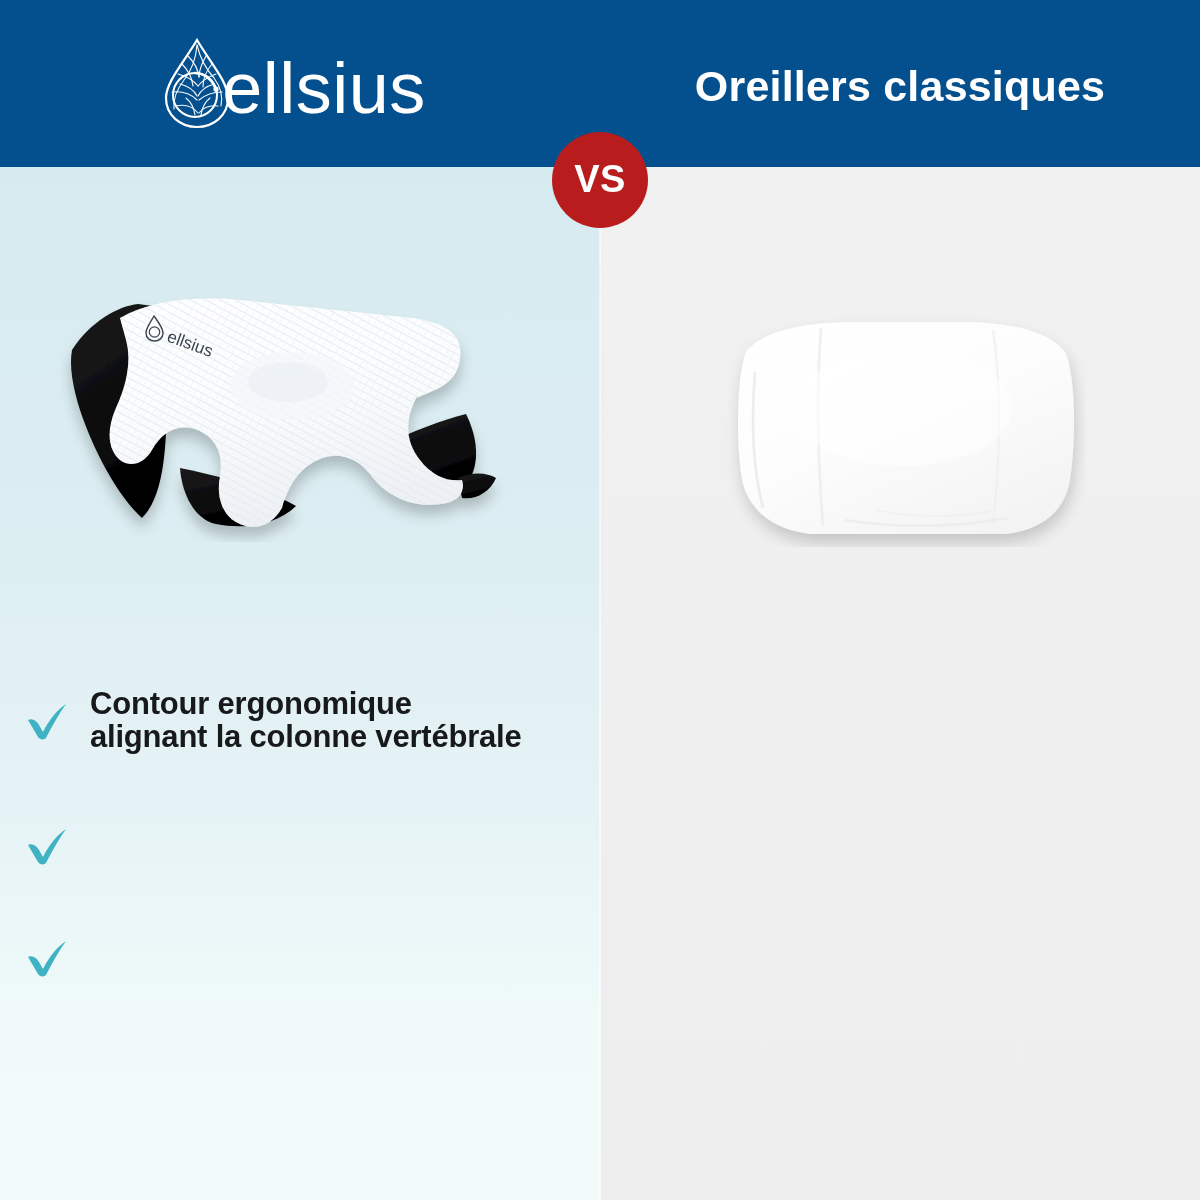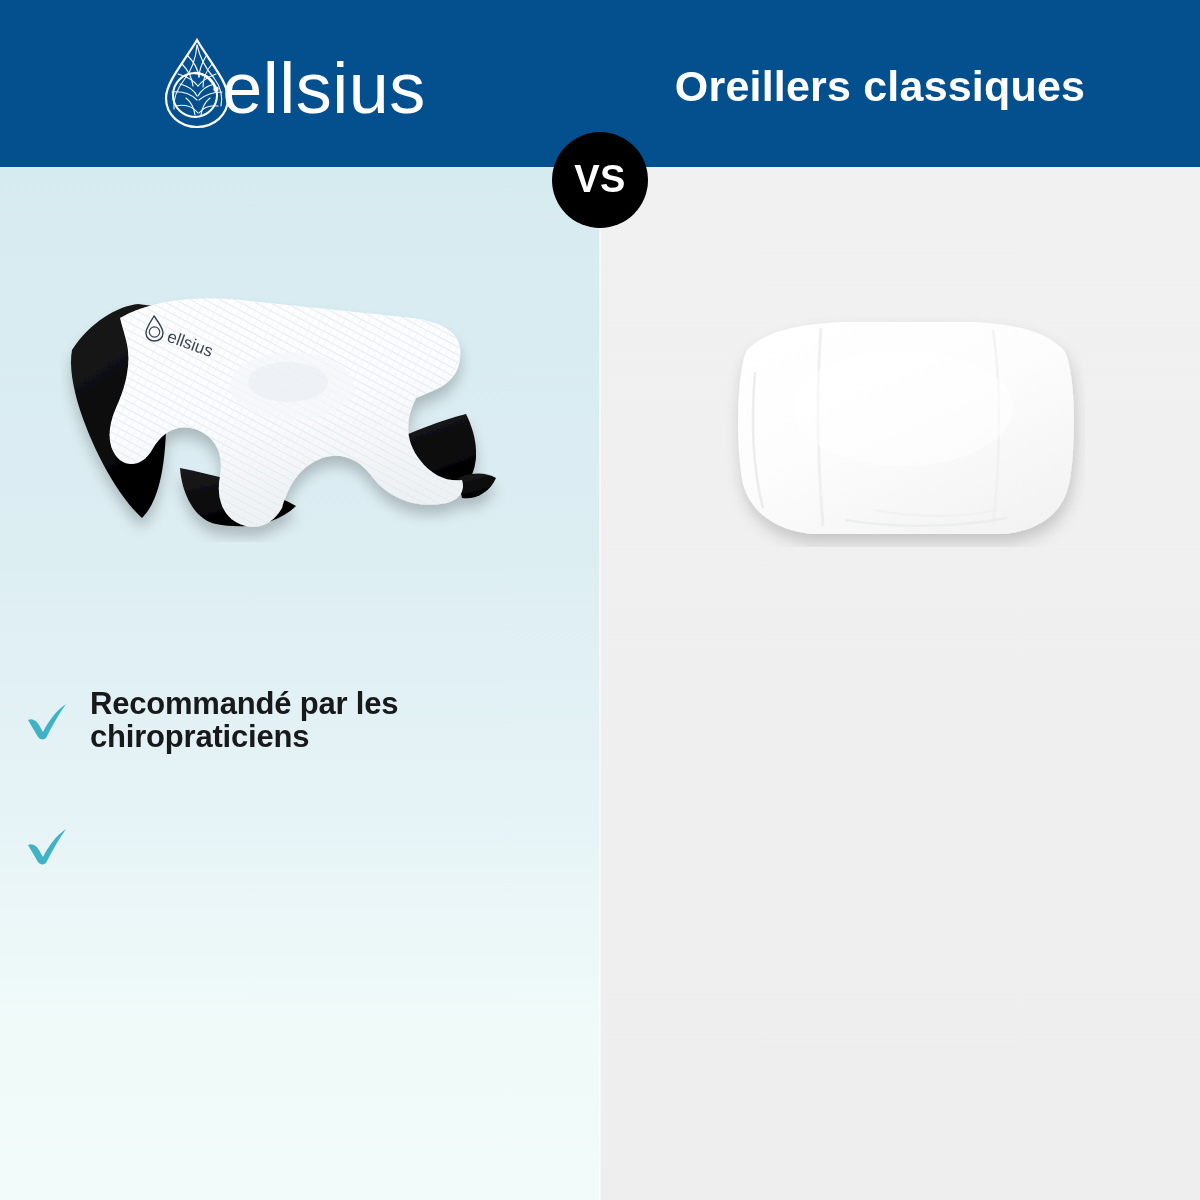--- a/index.html
+++ b/index.html
@@ -28,21 +28,21 @@
   .header-left {
     position: absolute;
     left: 0; top: 0;
     width: 600px; height: 167px;
     display: flex;
     align-items: center;
     justify-content: center;
   }
   .header-right {
     position: absolute;
-    left: 580px; top: 0;
+    left: 600px; top: 0;
     width: 600px; height: 167px;
     display: flex;
     align-items: center;
     justify-content: center;
   }
   .brand-lockup {
     display: flex;
     align-items: center;
     transform: translateX(-8px);
   }
@@ -70,21 +70,21 @@
   }
 
   
   .vs-badge {
     position: absolute;
     left: 552px;
     top: 132px;
     width: 96px;
     height: 96px;
     border-radius: 50%;
-    background: #000000;
+    background: #b91c1c;
     display: flex;
     align-items: center;
     justify-content: center;
     z-index: 20;
   }
   .vs-badge span {
     color: #ffffff;
     font-size: 38px;
     font-weight: bold;
     letter-spacing: 0.5px;
@@ -266,22 +266,30 @@
     </div>
 
     <div class="features features-left">
       <div class="feat-row">
         <span class="feat-icon">
           <svg class="check-svg" viewBox="0 0 44 40" xmlns="http://www.w3.org/2000/svg">
             <path d="M3 20 C7 18 11 20 14 25 L18 32 C24 20 32 10 41 4 C34 14 27 26 21 38
                      C19 40 15 40 13 37 Z" fill="#3fb3c4"></path>
           </svg>
         </span>
-        <span class="feat-text">Recommandé par les
-chiropraticiens</span>
+        <span class="feat-text">Contour ergonomique
+alignant la colonne vertébrale</span>
+      </div>
+      <div class="feat-row">
+        <span class="feat-icon">
+          <svg class="check-svg" viewBox="0 0 44 40" xmlns="http://www.w3.org/2000/svg">
+            <path d="M3 20 C7 18 11 20 14 25 L18 32 C24 20 32 10 41 4 C34 14 27 26 21 38
+                     C19 40 15 40 13 37 Z" fill="#3fb3c4"></path>
+          </svg>
+        </span>
       </div>
       <div class="feat-row">
         <span class="feat-icon">
           <svg class="check-svg" viewBox="0 0 44 40" xmlns="http://www.w3.org/2000/svg">
             <path d="M3 20 C7 18 11 20 14 25 L18 32 C24 20 32 10 41 4 C34 14 27 26 21 38
                      C19 40 15 40 13 37 Z" fill="#3fb3c4"></path>
           </svg>
         </span>
       </div>
     </div>

